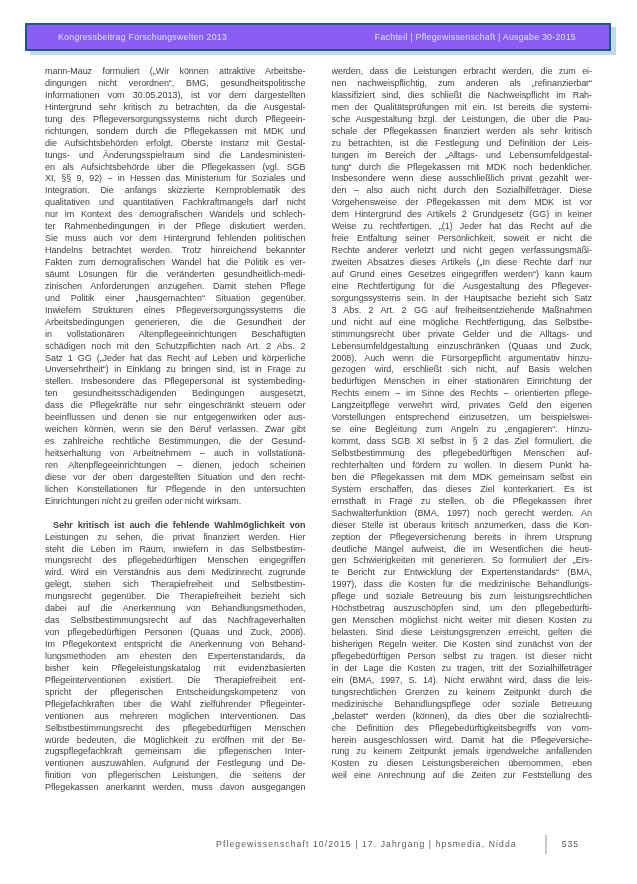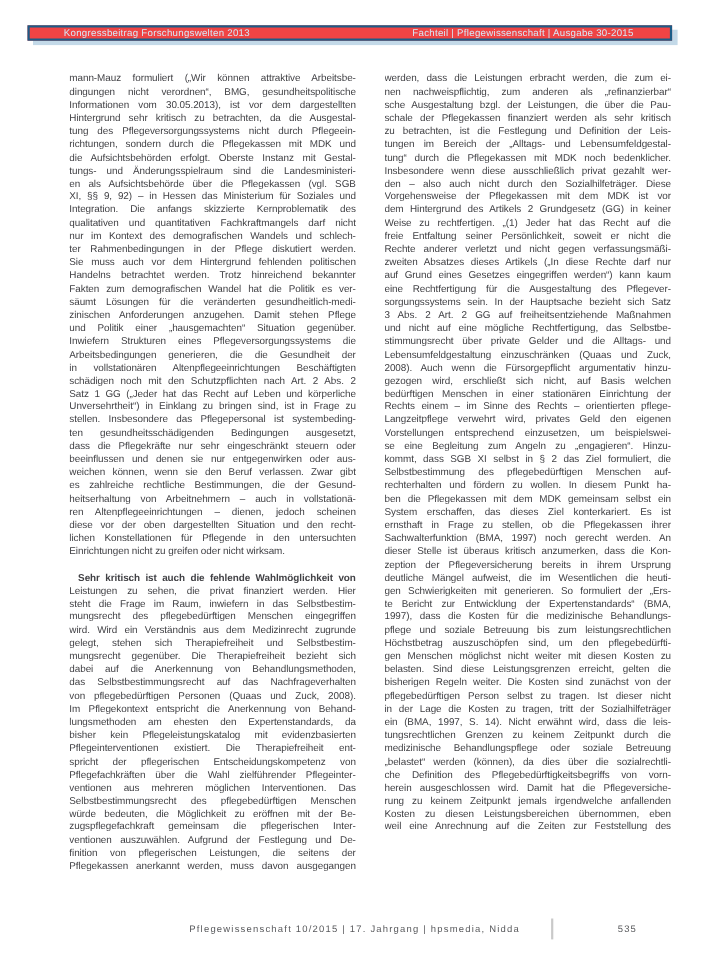--- a/index.html
+++ b/index.html
@@ -9,38 +9,38 @@
     font-family: "Liberation Sans", "DejaVu Sans", sans-serif;
     overflow: hidden;
     position: relative;
   }
   .page { width: 637px; height: 884px; position: relative; }
 
   
   .header-bar {
     position: absolute;
     left: 25px; top: 23px;
-    width: 586px; height: 14px;
-    background: #ef4444;
+    width: 586px; height: 28px;
+    background: #8b5cf6;
     border: 2px solid #1b5c87;
     box-sizing: border-box;
     box-shadow: 5px 4px 0 #c3d9e8;
     display: flex;
     align-items: center;
     justify-content: space-between;
     padding: 0 33px 0 31px;
     color: #d6e9f7;
     font-size: 8.8px;
     letter-spacing: 0.25px;
   }
 
   
   .columns {
     position: absolute;
-    left: 63px; top: 66px;
+    left: 45px; top: 66px;
     width: 547px;
     display: flex;
     gap: 26px;
   }
   .column {
     width: 266px;
     color: #414145;
     font-size: 9px;
     line-height: 11.95px;
     letter-spacing: -0.05px;
@@ -69,21 +69,21 @@
     font-size: 8.6px;
     letter-spacing: 1.1px;
   }
   .footer-text { white-space: nowrap; }
   .footer-divider {
     display: inline-block;
     width: 2px; height: 19px;
     background: #c9c9c9;
     margin: 0 15px 0 28px;
   }
-  .footer-page { letter-spacing: 1px; margin-left: 44px; }
+  .footer-page { letter-spacing: 1px; }
 </style>
 </head>
 <body>
 
 <div class="page">
 
   <header class="header-bar">
     <span>Kongressbeitrag Forschungswelten 2013</span>
     <span>Fachteil | Pflegewissenschaft |  Ausgabe 30-2015</span>
   </header>
@@ -125,21 +125,21 @@
           <div class="line">es zahlreiche rechtliche Bestimmungen, die der Gesund-</div>
           <div class="line">heitserhaltung von Arbeitnehmern – auch in vollstationä-</div>
           <div class="line">ren Altenpflegeeinrichtungen – dienen, jedoch scheinen</div>
           <div class="line">diese vor der oben dargestellten Situation und den recht-</div>
           <div class="line">lichen Konstellationen für Pflegende in den untersuchten</div>
           <div class="line last">Einrichtungen nicht zu greifen oder nicht wirksam.</div>
         </div>
         <div class="para para-gap">
           <div class="line indent">Sehr kritisch ist auch die fehlende Wahlmöglichkeit von</div>
           <div class="line">Leistungen zu sehen, die privat finanziert werden. Hier</div>
-          <div class="line">steht die Frage im Raum, inwiefern in das Selbstbestim-</div>
+          <div class="line">steht die Leben im Raum, inwiefern in das Selbstbestim-</div>
           <div class="line">mungsrecht des pflegebedürftigen Menschen eingegriffen</div>
           <div class="line">wird. Wird ein Verständnis aus dem Medizinrecht zugrunde</div>
           <div class="line">gelegt, stehen sich Therapiefreiheit und Selbstbestim-</div>
           <div class="line">mungsrecht gegenüber. Die Therapiefreiheit bezieht sich</div>
           <div class="line">dabei auf die Anerkennung von Behandlungsmethoden,</div>
           <div class="line">das Selbstbestimmungsrecht auf das Nachfrageverhalten</div>
           <div class="line">von pflegebedürftigen Personen (Quaas und Zuck, 2008).</div>
           <div class="line">Im Pflegekontext entspricht die Anerkennung von Behand-</div>
           <div class="line">lungsmethoden am ehesten den Expertenstandards, da</div>
           <div class="line">bisher kein Pflegeleistungskatalog mit evidenzbasierten</div>
@@ -152,20 +152,22 @@
           <div class="line">zugspflegefachkraft gemeinsam die pflegerischen Inter-</div>
           <div class="line">ventionen auszuwählen. Aufgrund der Festlegung und De-</div>
           <div class="line">finition von pflegerischen Leistungen, die seitens der</div>
           <div class="line">Pflegekassen anerkannt werden, muss davon ausgegangen</div>
         </div>
       </div>
     <div class="column" id="col-right">
         <div class="para">
           <div class="line">werden, dass die Leistungen erbracht werden, die zum ei-</div>
           <div class="line">nen nachweispflichtig, zum anderen als „refinanzierbar“</div>
+          <div class="line">klassifiziert sind, dies schließt die Nachweispflicht im Rah-</div>
+          <div class="line">men der Qualitätsprüfungen mit ein. Ist bereits die systemi-</div>
           <div class="line">sche Ausgestaltung bzgl. der Leistungen, die über die Pau-</div>
           <div class="line">schale der Pflegekassen finanziert werden als sehr kritisch</div>
           <div class="line">zu betrachten, ist die Festlegung und Definition der Leis-</div>
           <div class="line">tungen im Bereich der „Alltags- und Lebensumfeldgestal-</div>
           <div class="line">tung“ durch die Pflegekassen mit MDK noch bedenklicher.</div>
           <div class="line">Insbesondere wenn diese ausschließlich privat gezahlt wer-</div>
           <div class="line">den – also auch nicht durch den Sozialhilfeträger. Diese</div>
           <div class="line">Vorgehensweise der Pflegekassen mit dem MDK ist vor</div>
           <div class="line">dem Hintergrund des Artikels 2 Grundgesetz (GG) in keiner</div>
           <div class="line">Weise zu rechtfertigen. „(1) Jeder hat das Recht auf die</div>

